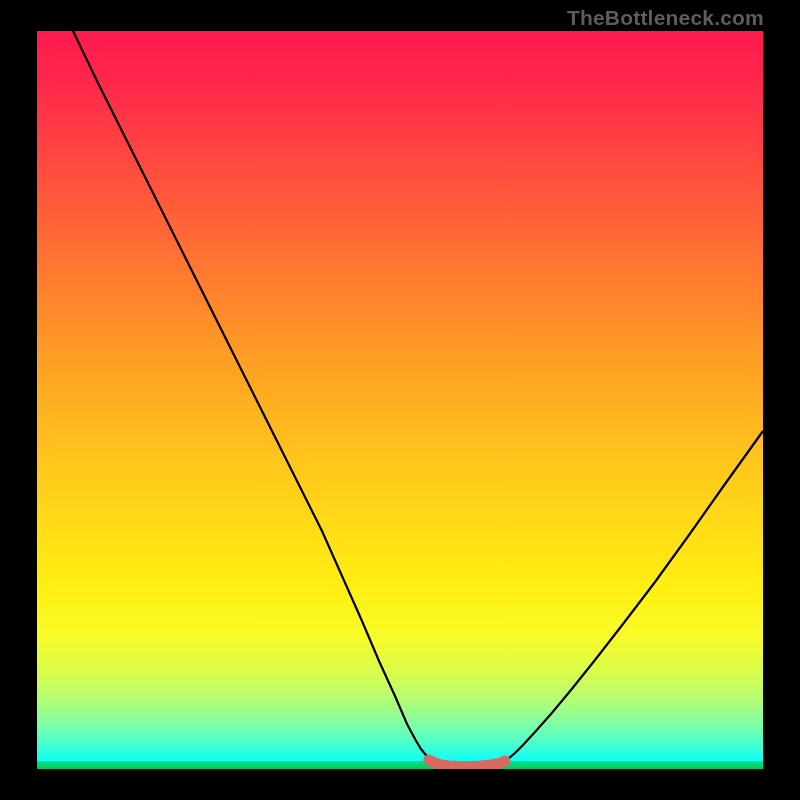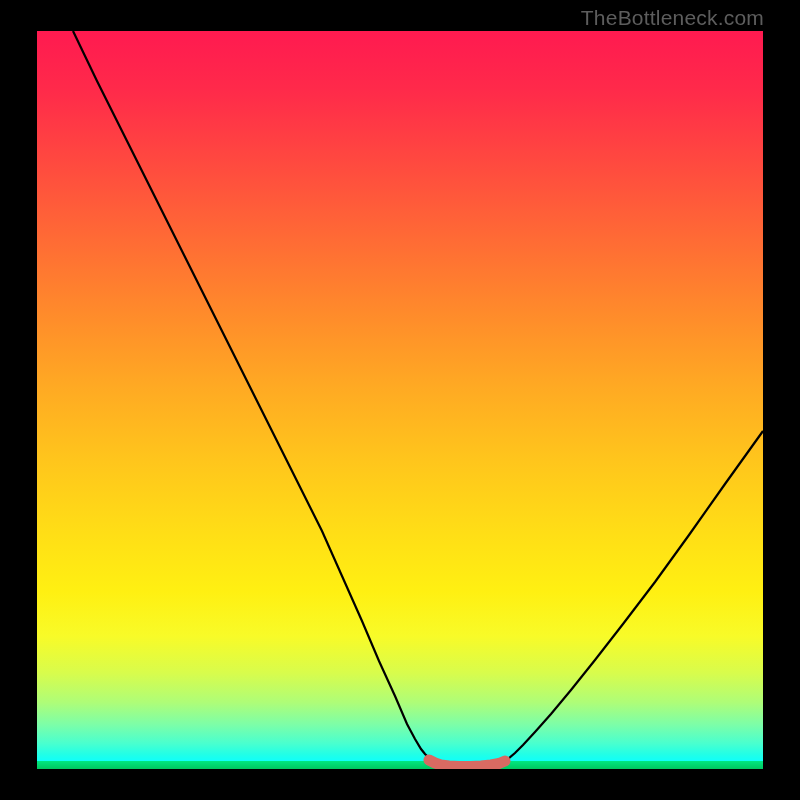--- a/index.html
+++ b/index.html
@@ -66,21 +66,21 @@
     top: 0;
     width: 100%;
     height: 100%;
   }
   .watermark {
     position: absolute;
     top: 6px;
     right: 36px;
     font-family: Arial, Helvetica, sans-serif;
     font-size: 21px;
-    font-weight: 400;
+    font-weight: 700;
     color: #5d5d5d;
     letter-spacing: 0.2px;
   }
 </style>
 </head>
 <body>
 
 <div class="frame">
 
   <div class="watermark">TheBottleneck.com</div>

